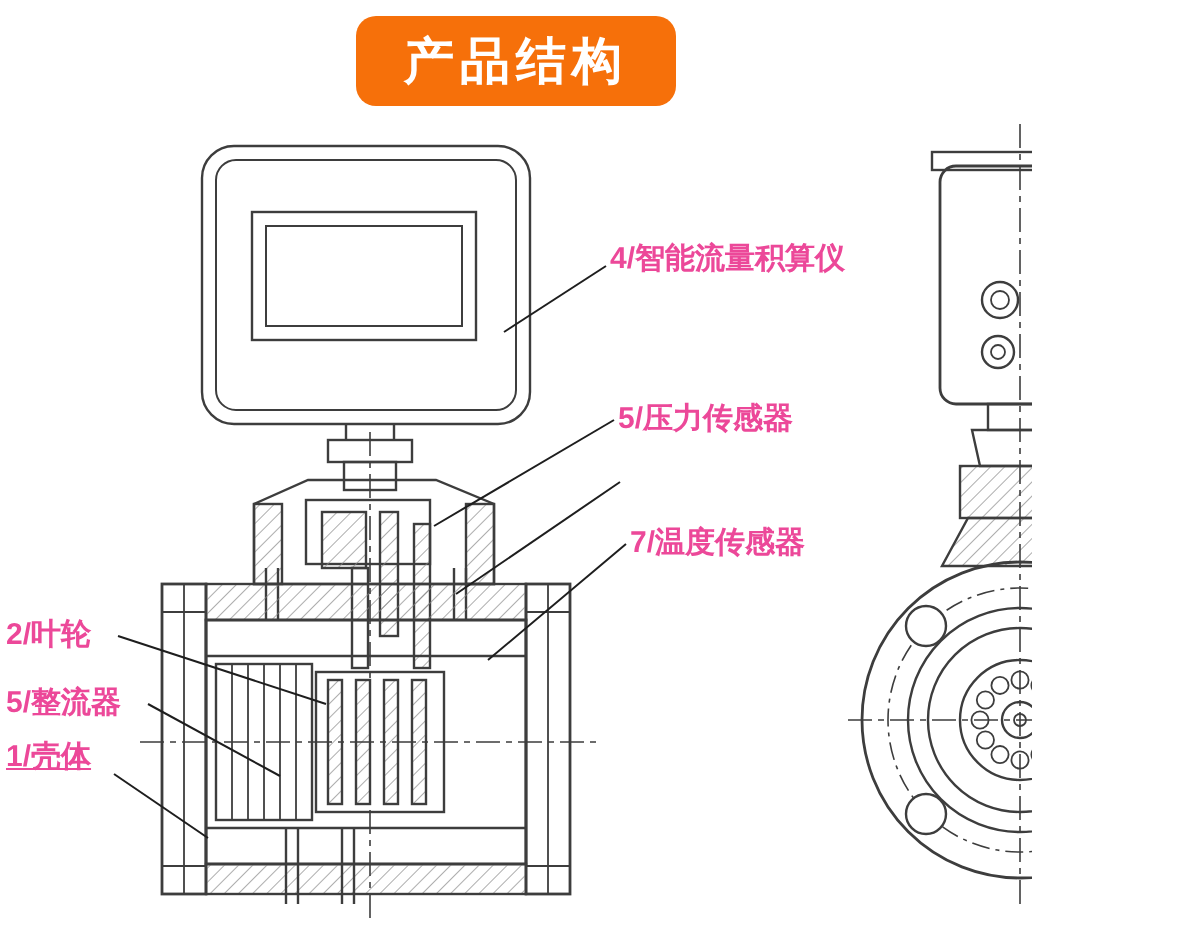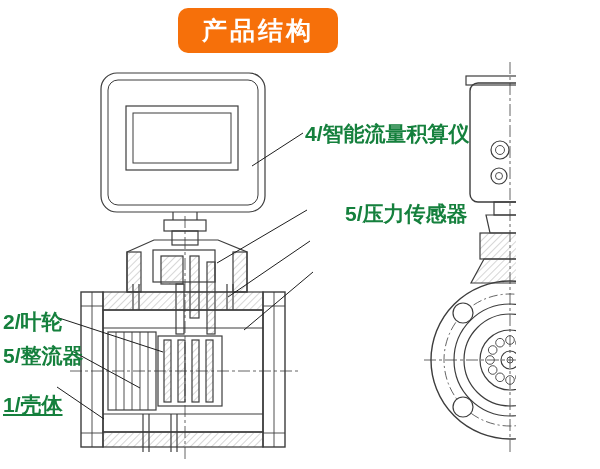--- a/index.html
+++ b/index.html
@@ -27,23 +27,23 @@
     color: #ffffff;
     font-size: 25px;
     font-weight: bold;
     letter-spacing: 3px;
     padding: 6px 24px;
     border-radius: 10px;
     white-space: nowrap;
   }
   .label {
     position: absolute;
-    font-size: 21px;
+    font-size: 15px;
     font-weight: bold;
-    color: #15803d;
+    color: #ec4899;
     white-space: nowrap;
   }
 </style>
 </head>
 <body>
 
 <div class="canvas">
 
   <svg class="drawing" width="600" height="469" viewBox="0 0 600 469">
     <defs>
@@ -177,18 +177,19 @@
       <line x1="74" y1="352" x2="140" y2="388"></line>
       <line x1="57" y1="387" x2="104" y2="419"></line>
     </g>
   </svg>
 
   <div class="banner">
     <span>产品结构</span>
   </div>
 
   <div class="label" style="left:305px; top:120px;">4/智能流量积算仪</div>
-  <div class="label" style="left:309px; top:200px;margin-left:36px;">5/压力传感器</div>
+  <div class="label" style="left:309px; top:200px;">5/压力传感器</div>
+  <div class="label" style="left:315px; top:262px;">7/温度传感器</div>
   <div class="label" style="left:3px; top:308px;">2/叶轮</div>
   <div class="label" style="left:3px; top:342px;">5/整流器</div>
-  <div class="label" style="left:3px; top:391px;text-decoration:underline;">1/壳体</div>
+  <div class="label" style="left:3px; top:369px;text-decoration:underline;">1/壳体</div>
 
 </div>
 
 </body></html>

